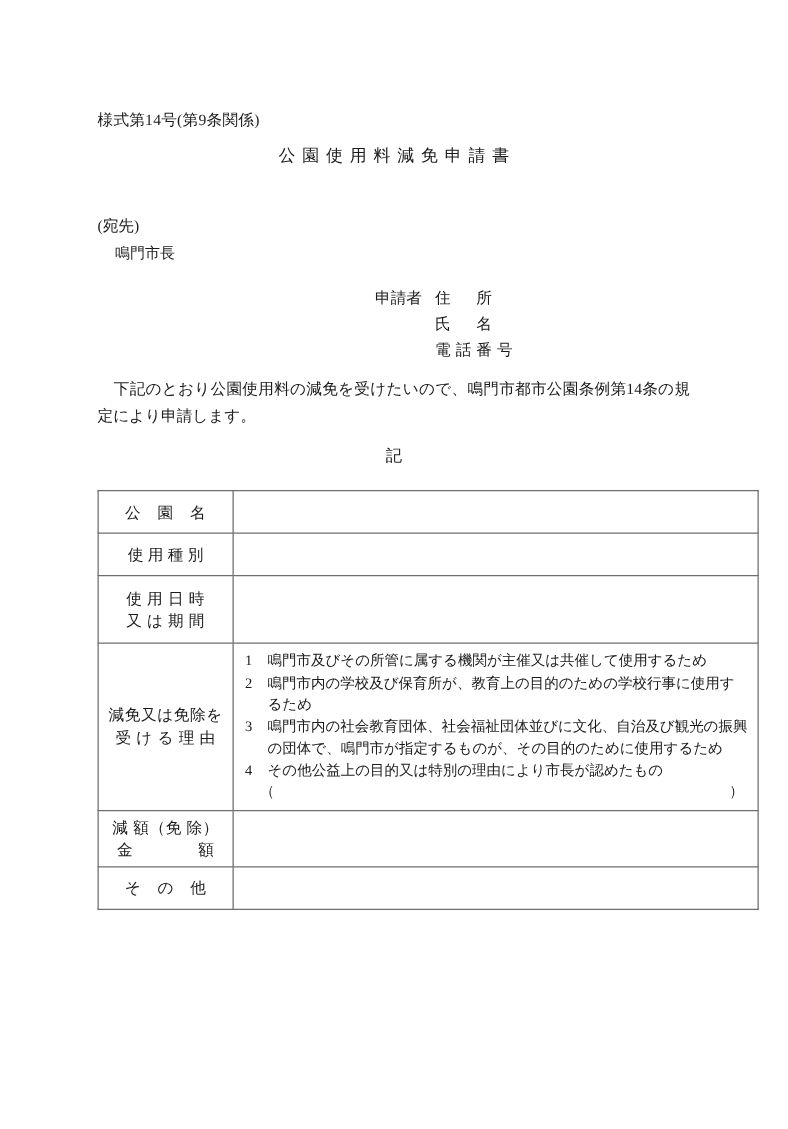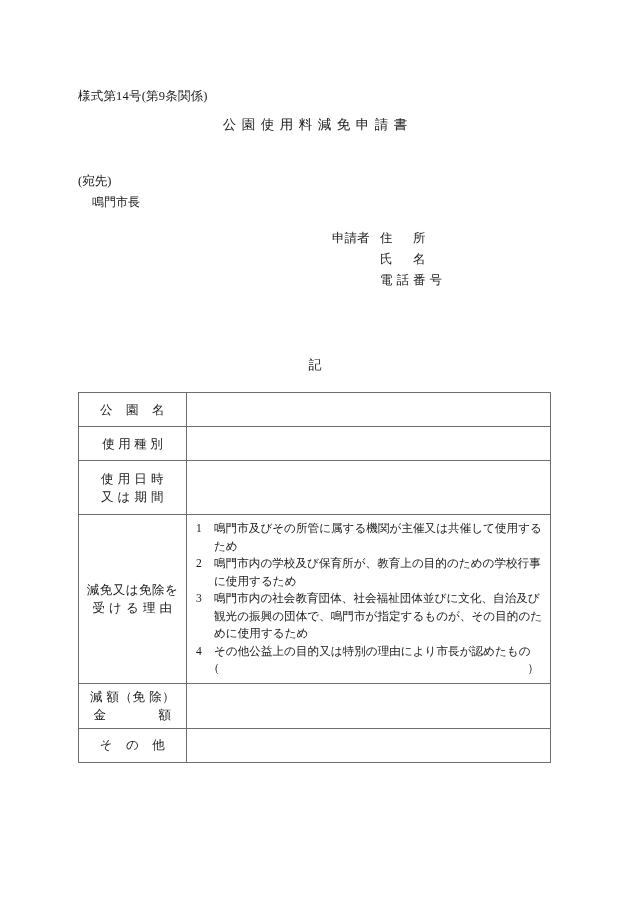--- a/index.html
+++ b/index.html
@@ -72,21 +72,21 @@
     position: absolute;
     left: 92px;
     top: 194px;
     font-size: 12px;
     white-space: nowrap;
   }
 
   
   .applicant {
     position: absolute;
-    left: 332px;
+    left: 300px;
     top: 228px;
     font-size: 12.5px;
     line-height: 21px;
     white-space: nowrap;
   }
   .applicant .row {
     display: block;
     white-space: nowrap;
   }
   .applicant .who {
@@ -122,21 +122,21 @@
     top: 356px;
     text-align: center;
     font-size: 13px;
   }
 
   
   .form-table {
     position: absolute;
     left: 78px;
     top: 392px;
-    width: 473px;
+    width: 529px;
     border-collapse: collapse;
     table-layout: fixed;
   }
   .form-table td {
     border: 1px solid #6e6e6e;
     padding: 0;
     vertical-align: middle;
     font-size: 12.5px;
   }
   .form-table td.label {
@@ -213,20 +213,21 @@
 
   <div class="addressee-label">(宛先)</div>
   <div class="addressee-name">鳴門市長</div>
 
   <div class="applicant">
     <span class="row"><span class="who">申請者</span><span class="fld">住　所</span></span>
     <span class="row"><span class="who-blank"></span><span class="fld">氏　名</span></span>
     <span class="row"><span class="who-blank"></span><span class="fld">電話番号</span></span>
   </div>
 
+  <div class="body-text">下記のとおり公園使用料の減免を受けたいので、鳴門市都市公園条例第14条の規定により申請します。</div>
 
   <div class="ki">記</div>
 
   <table class="form-table">
     <tbody>
       <tr class="row-h1">
         <td class="label">
           <span class="lbl-plain">公　園　名</span>
         </td>
         <td class="value"></td>

